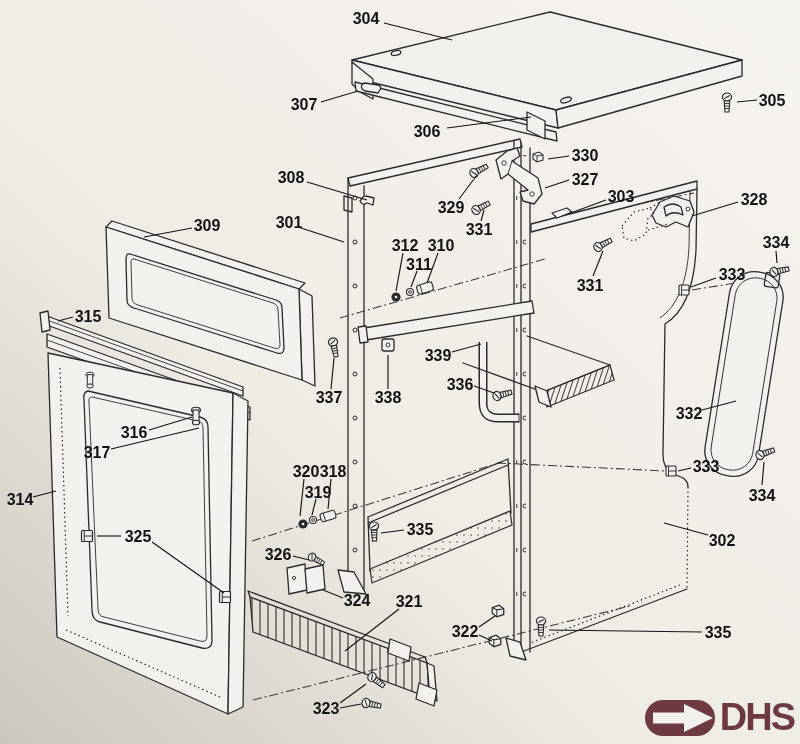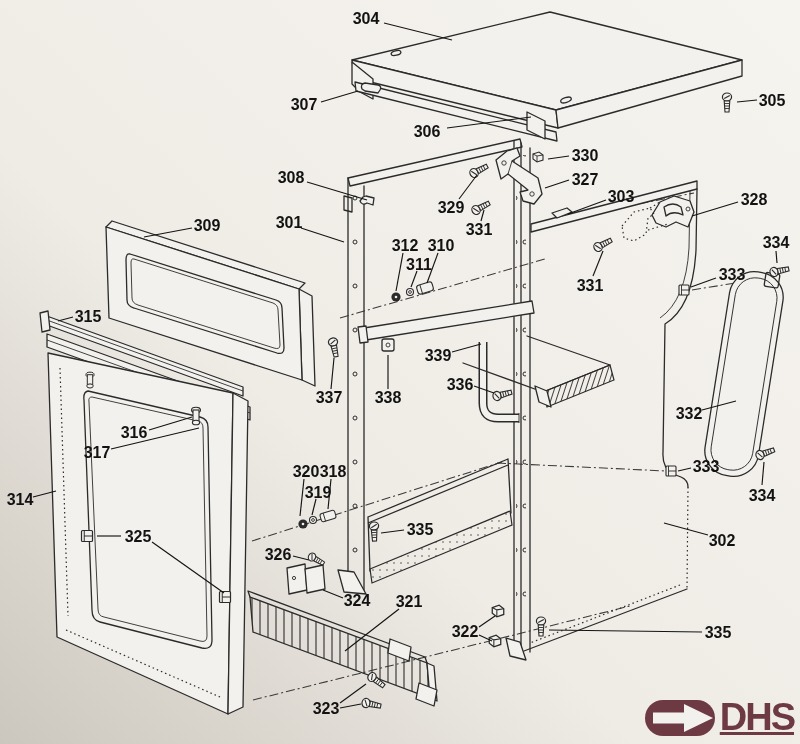--- a/index.html
+++ b/index.html
@@ -13,21 +13,21 @@
   .ln  { fill:none; stroke:#2b2b2b; stroke-width:1.3; stroke-linejoin:round; stroke-linecap:round; }
   .thin{ fill:none; stroke:#2b2b2b; stroke-width:0.9; }
   .dotted  { fill:none; stroke:#2b2b2b; stroke-width:1.2; stroke-dasharray:1.5 3; }
   .dashdot { fill:none; stroke:#3a3a3a; stroke-width:1.05; stroke-dasharray:9 3 2 3; }
   .grille  { fill:url(#pSlats); stroke:#2b2b2b; stroke-width:1.3; }
   .hatchband { fill:url(#pHatch); stroke:#2b2b2b; stroke-width:1.2; }
   .dotband   { fill:url(#pDots);  stroke:#2b2b2b; stroke-width:1.2; }
   .holes { fill:url(#pHoles); stroke:none; }
   .leader  { stroke:#141414; stroke-width:1.15; }
   .callout { font:700 16px "Liberation Sans","DejaVu Sans",sans-serif; fill:#121212; }
-  .logo { position:absolute; right:6px; bottom:6px; display:flex; align-items:center; gap:2px;text-decoration:underline; }
+  .logo { position:absolute; right:6px; bottom:6px; display:flex; align-items:center; gap:2px; }
   .logo-text { font:700 38px "Liberation Sans","DejaVu Sans",sans-serif; letter-spacing:-2px; line-height:1; }
 </style>
 </head>
 <body>
 
 <svg class="diagram" width="800" height="744" viewBox="0 0 800 744">
   <defs>
     <linearGradient id="bgGrad" x1="1" y1="0" x2="0" y2="1">
       <stop offset="0" stop-color="#f6f4ef"></stop>
       <stop offset="0.6" stop-color="#efece6"></stop>

